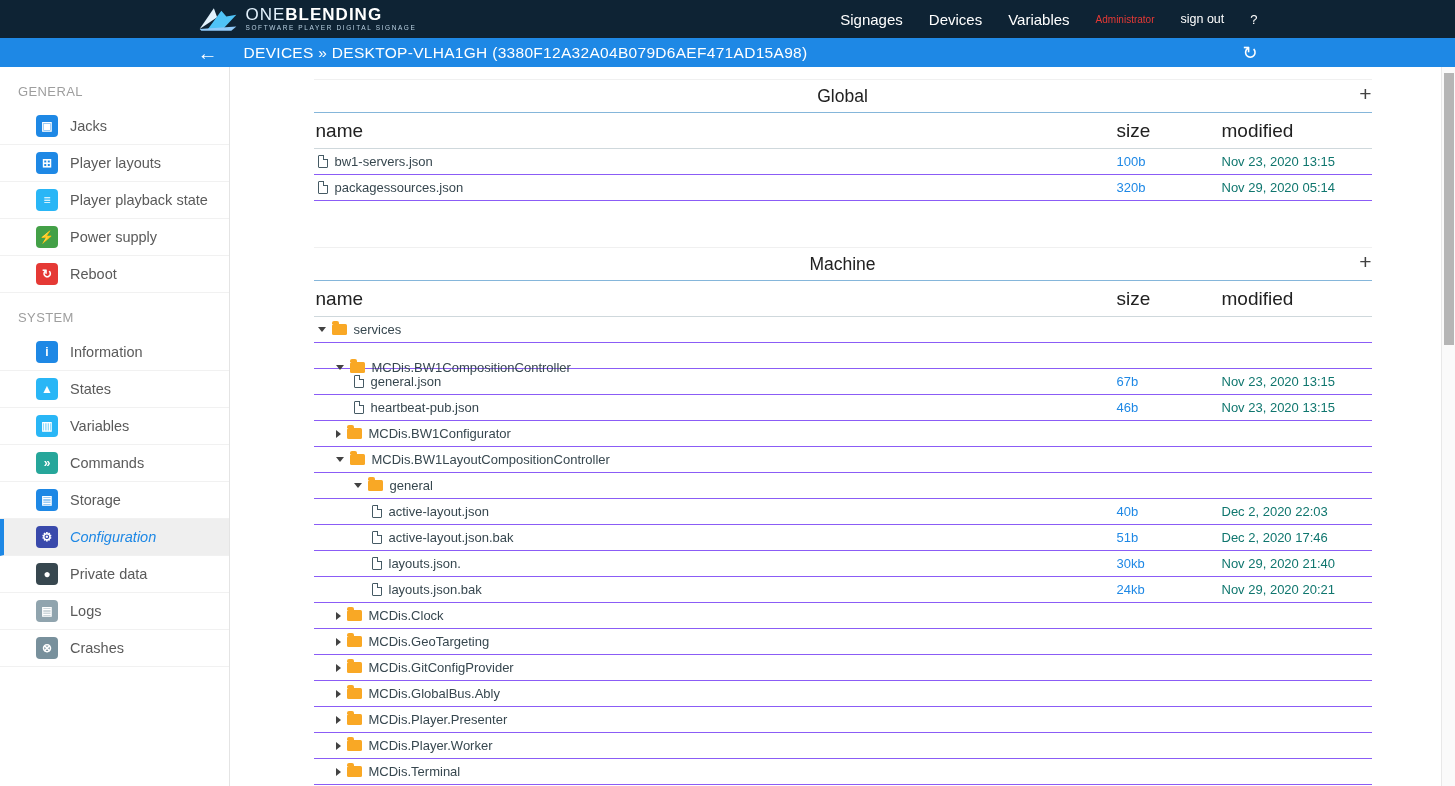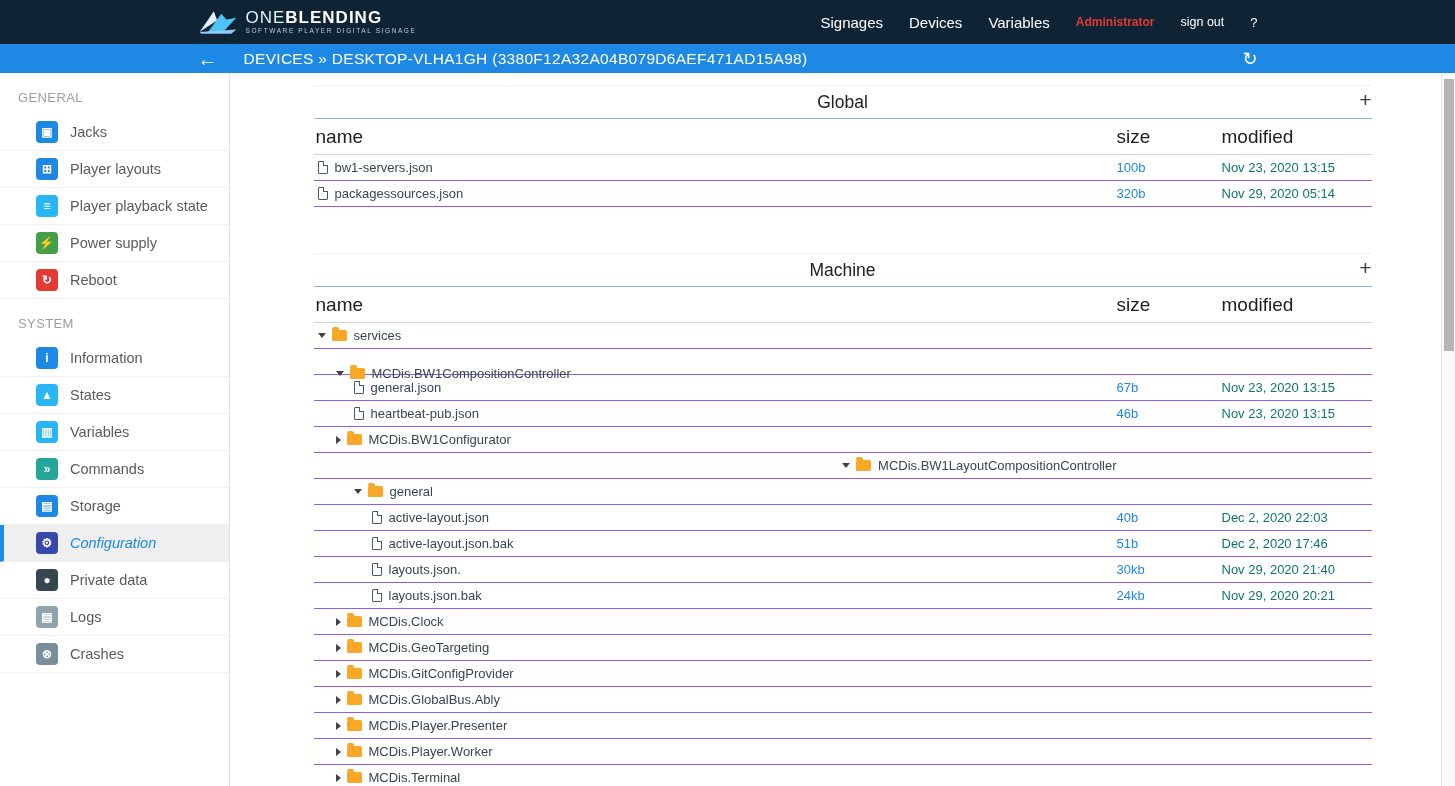--- a/index.html
+++ b/index.html
@@ -1,31 +1,31 @@
 <!DOCTYPE html>
 <html><head>
 <meta charset="utf-8">
 <style>
   * { margin:0; padding:0; box-sizing:border-box; }
   html,body { width:1455px; height:786px; overflow:hidden; background:#fff;
     font-family:"Liberation Sans", sans-serif; }
   .app { position:relative; width:1455px; height:786px; }
 
   
-  .topbar { height:44px; background:#0e2334; }
+  .topbar { height:38px; background:#0e2334; }
   .topbar-inner { width:1060px; margin:0 auto; height:100%; display:flex; align-items:center; }
   .brand { display:flex; align-items:center; gap:8px; }
   .logo { width:40px; height:26px; }
   .brand-name { font-size:17px; letter-spacing:1px; line-height:15px; }
   .brand-name .b1 { color:#e3f2fd; font-weight:300; }
   .brand-name .b2 { color:#ffffff; font-weight:700; }
   .brand-sub { font-size:6.5px; color:#b8cfe0; letter-spacing:1.6px; margin-top:2px; }
   .topnav { margin-left:auto; display:flex; align-items:center; gap:26px; }
   .topnav a { color:#ffffff; text-decoration:none; font-size:15px; cursor:pointer; }
-  .topnav .role { color:#e53935; font-size:12px; font-weight:700; }
+  .topnav .role { color:#e53935; font-size:10px; font-weight:400; }
   .topnav .signout { font-size:12.5px; }
   .topnav .help { font-size:13px; }
 
   
   .devicebar { height:29px; background:#1e88e5; color:#fff; }
   .devicebar-inner { width:1060px; margin:0 auto; height:100%; display:flex; align-items:center; }
   .back { font-size:20px; line-height:20px; margin-right:26px; cursor:pointer; }
   .devtitle { font-size:15.5px; letter-spacing:0.3px; }
   .refresh { margin-left:auto; font-size:18px; cursor:pointer; }
 
@@ -260,21 +260,21 @@
             <div class="row">
               <div class="cell c0 name-cell" style="padding-left: 22px;">
                 <span class="caret right"></span>
                 <span class="folder-icon"></span>
                 <span class="fname">MCDis.BW1Configurator</span>
               </div>
               <div class="cell c1 size"></div>
               <div class="cell c2 modified"></div>
             </div>
             <div class="row">
-              <div class="cell c0 name-cell" style="padding-left: 22px; justify-content: flex-end;">
+              <div class="cell c0 name-cell" style="padding-left: 22px;">
                 <span class="caret down"></span>
                 <span class="folder-icon"></span>
                 <span class="fname">MCDis.BW1LayoutCompositionController</span>
               </div>
               <div class="cell c1 size"></div>
               <div class="cell c2 modified"></div>
             </div>
             <div class="row">
               <div class="cell c0 name-cell" style="padding-left: 40px;">
                 <span class="caret down"></span>

